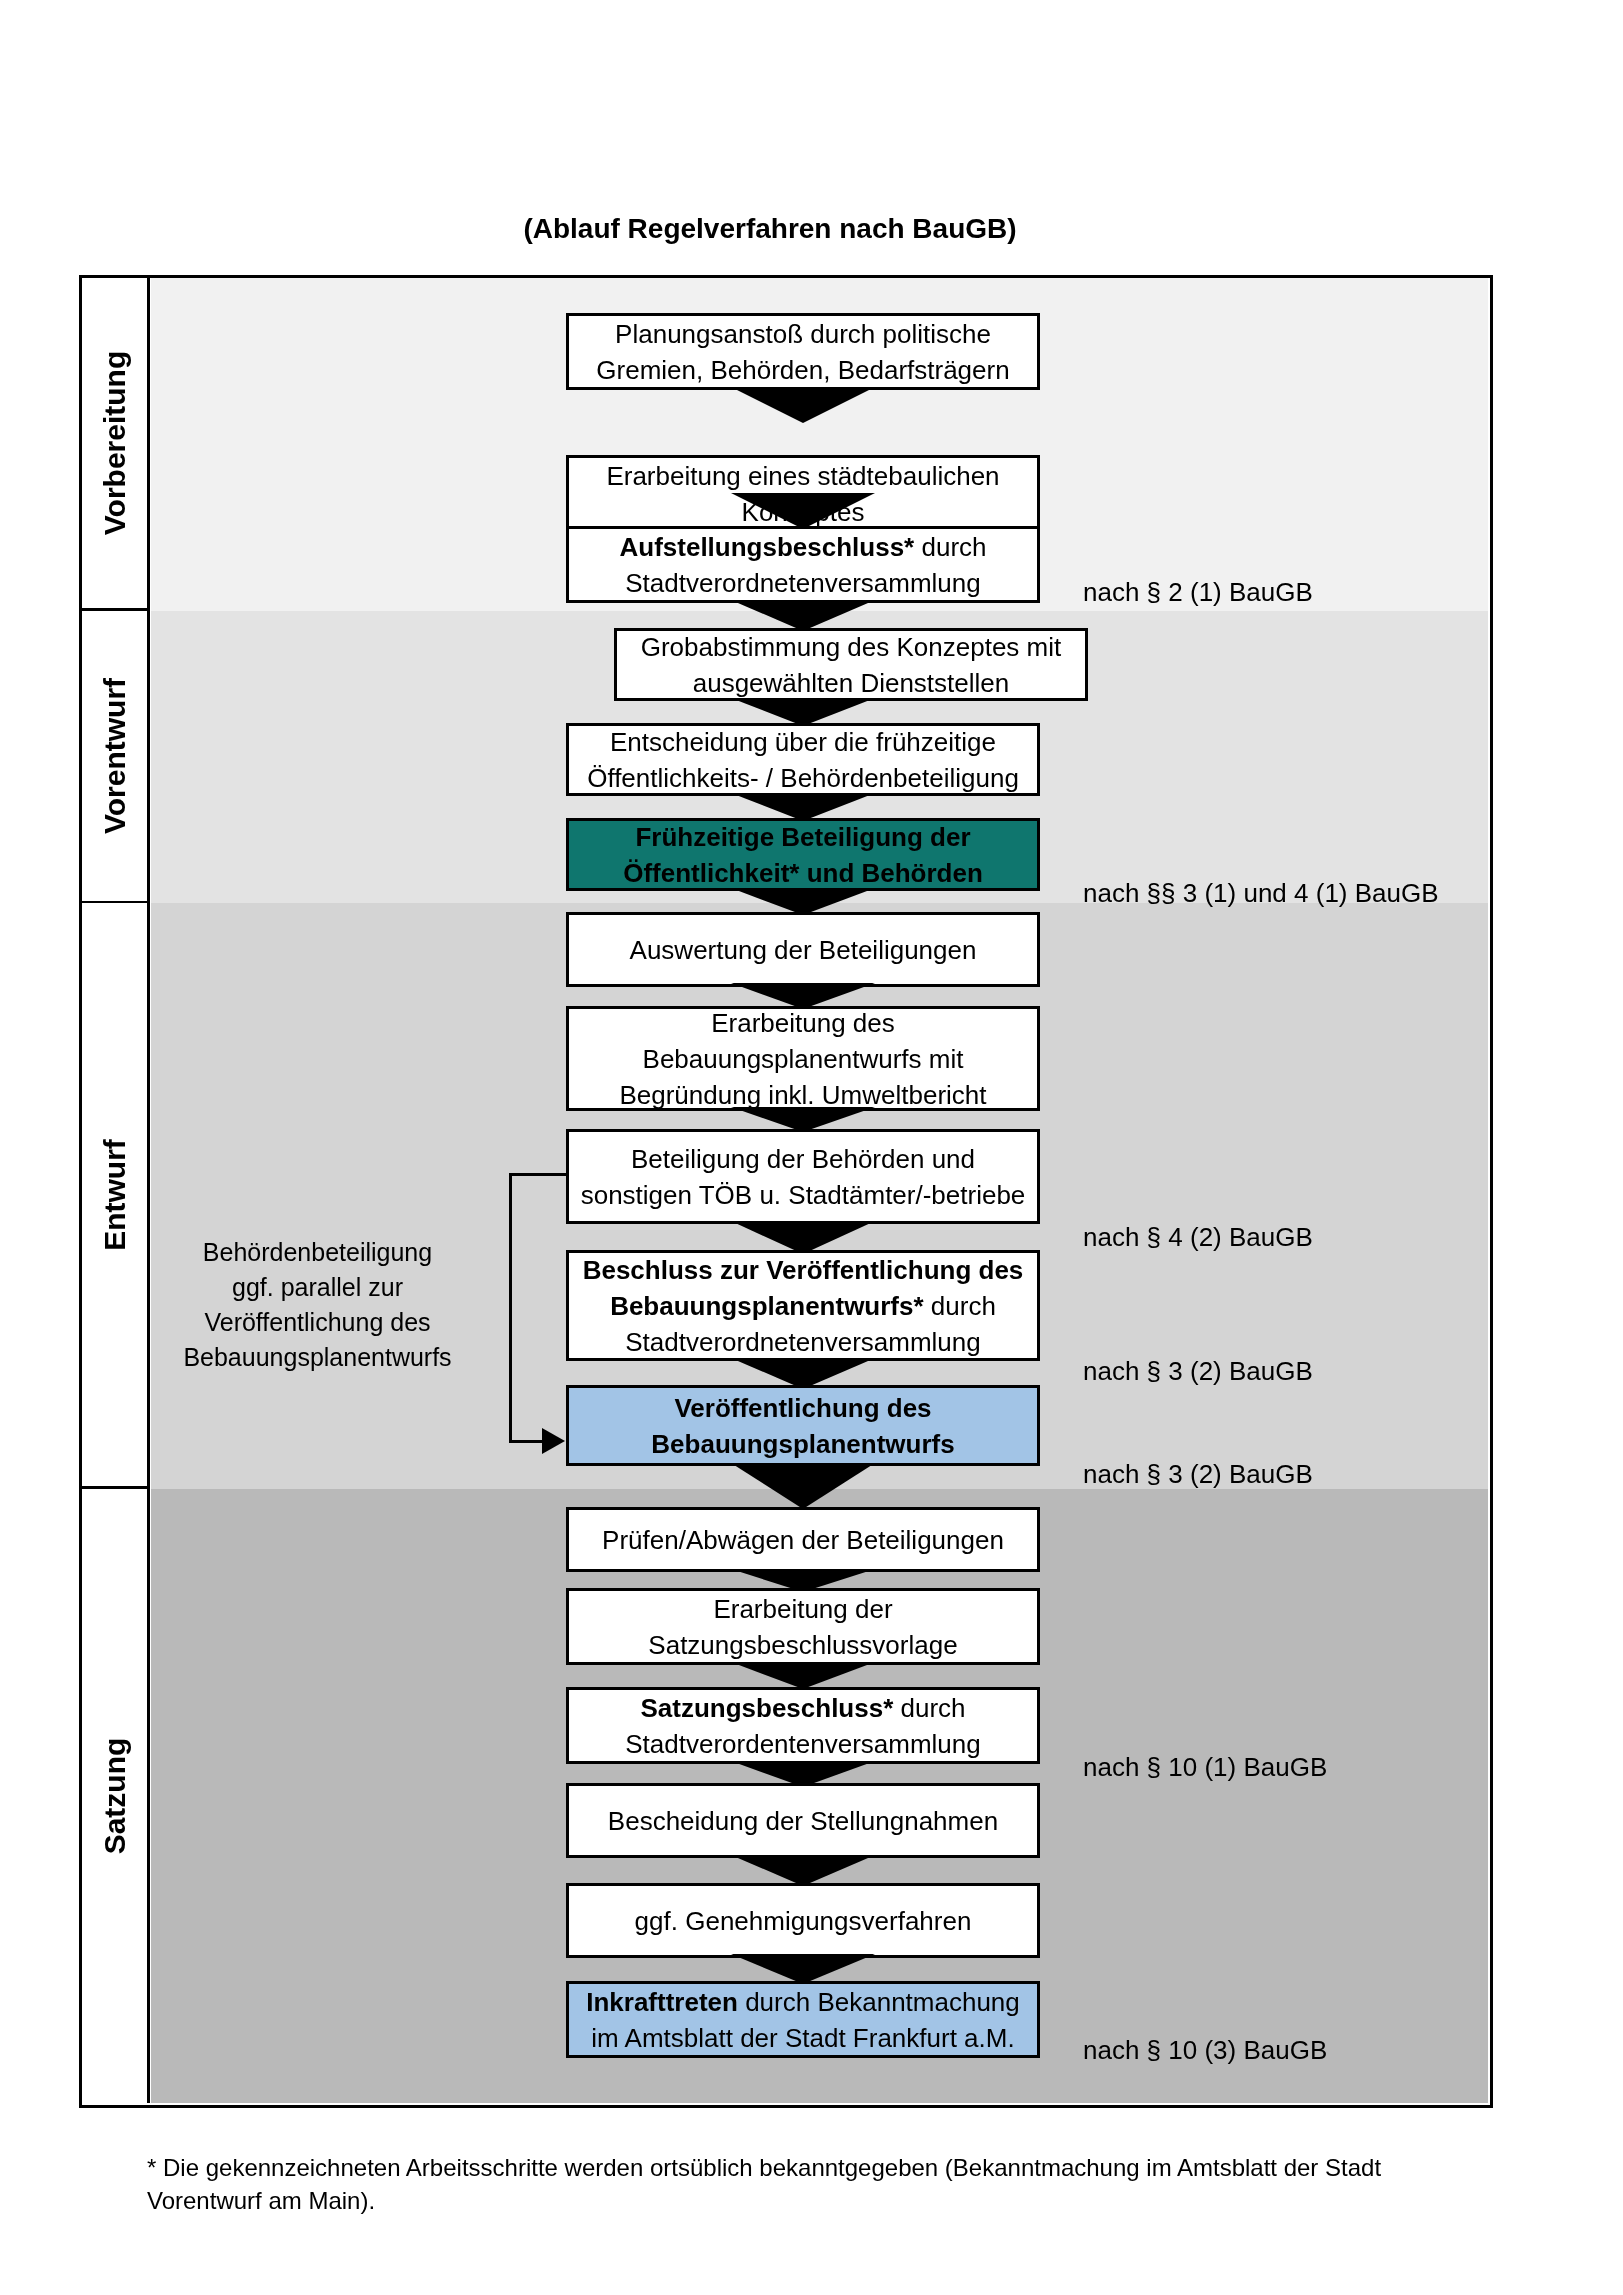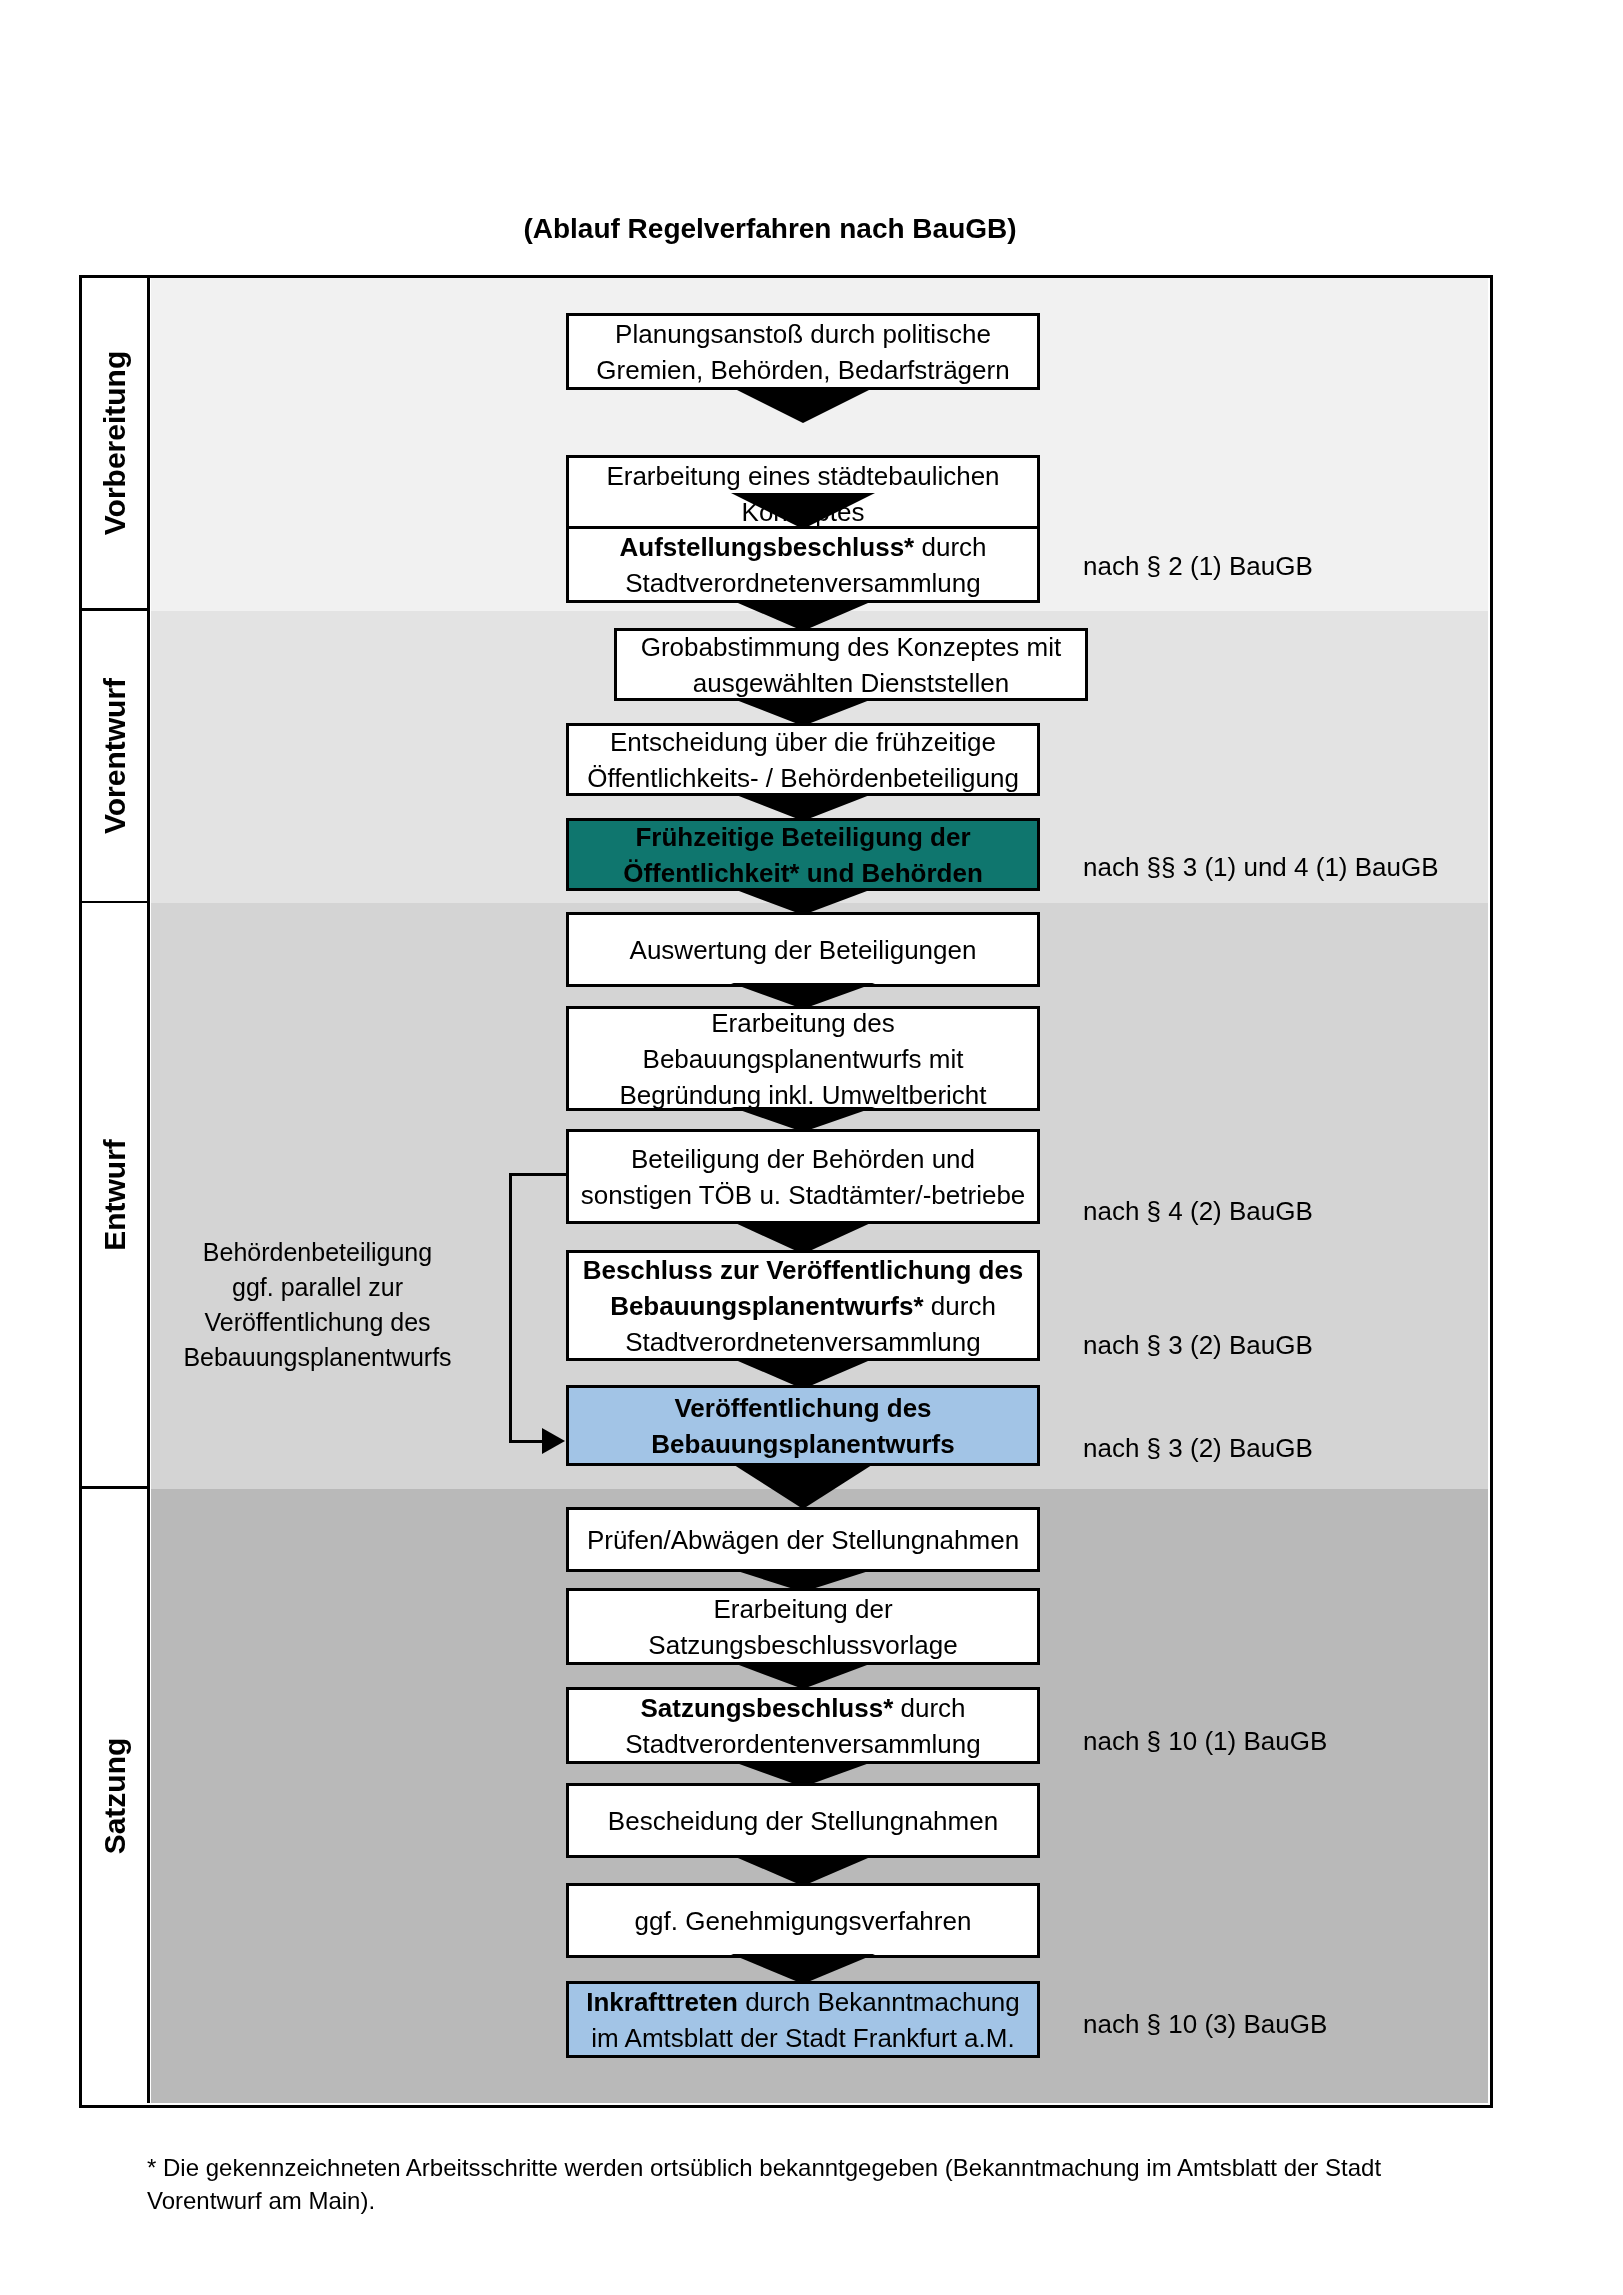--- a/index.html
+++ b/index.html
@@ -25,21 +25,21 @@
   .flow-box{position:absolute;left:484px;width:474px;box-sizing:border-box;border:3.3px solid #000;
          background:#fff;display:flex;flex-direction:column;align-items:center;justify-content:center;
          font-size:26px;line-height:36px;text-align:center;}
   .flow-box .line{white-space:nowrap;}
   .flow-box b{font-weight:bold;}
 
   .arrow-down{position:absolute;left:649px;width:0;height:0;
          border-left:72px solid transparent;border-right:72px solid transparent;}
 
   .law-ref{position:absolute;left:1001px;transform:translateY(-50%);
-         font-size:26px;white-space:nowrap;}
+         font-size:26px;white-space:nowrap;margin-top:26px;}
 
   .side-note{position:absolute;left:72px;top:957px;width:327px;text-align:center;
          font-size:25px;line-height:35px;}
 
   .conn{position:absolute;background:#000;}
   .conn-arrowhead{position:absolute;width:0;height:0;
          border-top:13px solid transparent;border-bottom:13px solid transparent;border-left:23.6px solid #000;}
 
   .footnote{position:absolute;left:147px;top:2151px;width:1401px;font-size:24px;line-height:33px;}
 </style>
@@ -140,21 +140,21 @@
         </div>
         <div class="arrow-down" style="top: 1080px; border-top: 31px solid rgb(0, 0, 0);"></div>
         <div class="law-ref" style="top: 1067px;">nach § 3 (2) BauGB</div>
         <div class="flow-box" style="top: 1107px; height: 81px; background: rgb(162, 196, 230);">
           <div class="line"><b>Veröffentlichung des</b></div>
           <div class="line"><b>Bebauungsplanentwurfs</b></div>
         </div>
         <div class="arrow-down" style="top: 1185px; border-top: 46px solid rgb(0, 0, 0);"></div>
         <div class="law-ref" style="top: 1170px;">nach § 3 (2) BauGB</div>
         <div class="flow-box" style="top: 1229px; height: 65px;">
-          <div class="line"><span>Prüfen/Abwägen der Stellungnahmen</span></div>
+          <div class="line"><span>Prüfen/Abwägen der Beteiligungen</span></div>
         </div>
         <div class="arrow-down" style="top: 1291px; border-top: 23px solid rgb(0, 0, 0);"></div>
         <div class="flow-box" style="top: 1310px; height: 77px;">
           <div class="line"><span>Erarbeitung der</span></div>
           <div class="line"><span>Satzungsbeschlussvorlage</span></div>
         </div>
         <div class="arrow-down" style="top: 1384px; border-top: 27.5px solid rgb(0, 0, 0);"></div>
         <div class="flow-box" style="top: 1409px; height: 77px;">
           <div class="line"><b>Satzungsbeschluss*</b><span> durch</span></div>
           <div class="line"><span>Stadtverordentenversammlung</span></div>

